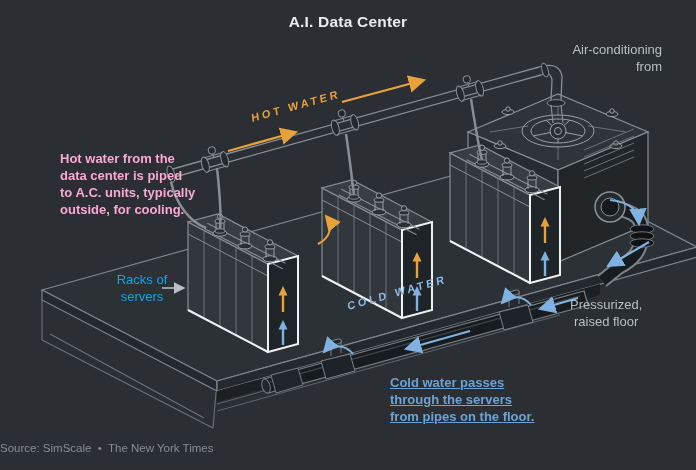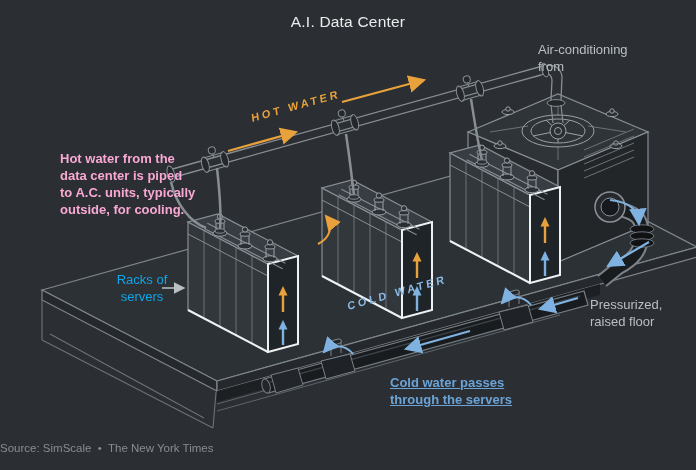--- a/index.html
+++ b/index.html
@@ -1,25 +1,25 @@
 <!DOCTYPE html>
 <html><head>
 <meta charset="utf-8">
 <style>
   html,body{margin:0;padding:0;background:#2b2f33;}
   .stage{position:relative;width:696px;height:470px;background:#2b2f33;overflow:hidden;
          font-family:"Liberation Sans",sans-serif;}
   .stage svg{position:absolute;left:0;top:0;}
   .overlay{position:absolute;}
   .title{left:0;right:0;top:13px;text-align:center;color:#e9ebec;font-size:15.5px;
-         font-weight:400;letter-spacing:.2px;}
+         font-weight:700;letter-spacing:.2px;}
   .lbl{color:#b9bfc3;font-size:13px;line-height:16.5px;}
-  .lbl-ac{left:538px;top:42px;width:124px;}
+  .lbl-ac{left:538px;top:42px;width:124px;text-align:right;}
   .lbl-racks{left:94px;top:272px;width:96px;text-align:center;color:#0ea5e9;}
-  .lbl-floor{left:590px;top:297px;}
+  .lbl-floor{left:570px;top:297px;text-align:center;}
   .note{font-size:13px;line-height:17px;font-weight:600;}
   .note-hot{left:60px;top:150px;color:#f9a8d4;}
   .note-cold{left:390px;top:374px;color:#6ba3d6;text-decoration:underline;}
   .source{left:0;right:0;top:442px;text-align:left;color:#868d93;font-size:11.5px;
           white-space:pre;}
   .flow{font-family:"Liberation Sans",sans-serif;font-size:11px;font-weight:700;
         letter-spacing:3px;}
 </style>
 </head>
 <body>
@@ -232,17 +232,18 @@
 </div>
 
 <div class="overlay lbl lbl-floor">
   <div>Pressurized,</div>
   <div>raised floor</div>
 </div>
 
 <div class="overlay note note-cold">
   <div>Cold water passes</div>
   <div>through the servers</div>
+  <div>from pipes on the floor.</div>
 </div>
 
 <div class="overlay source">Source: SimScale  •  The New York Times</div>
 
 </div>
 
 </body></html>

